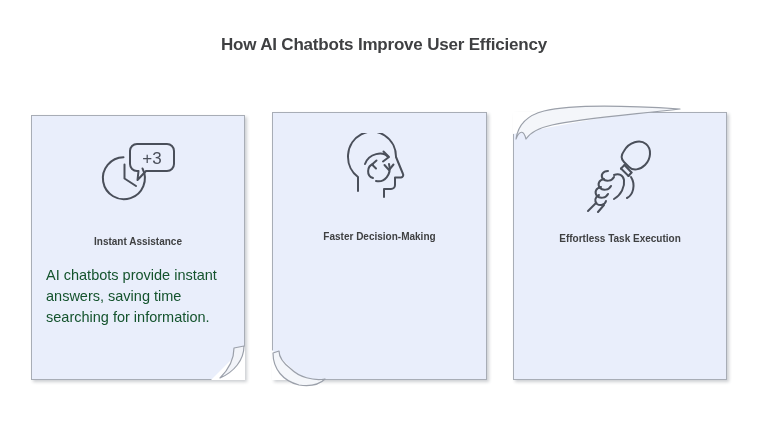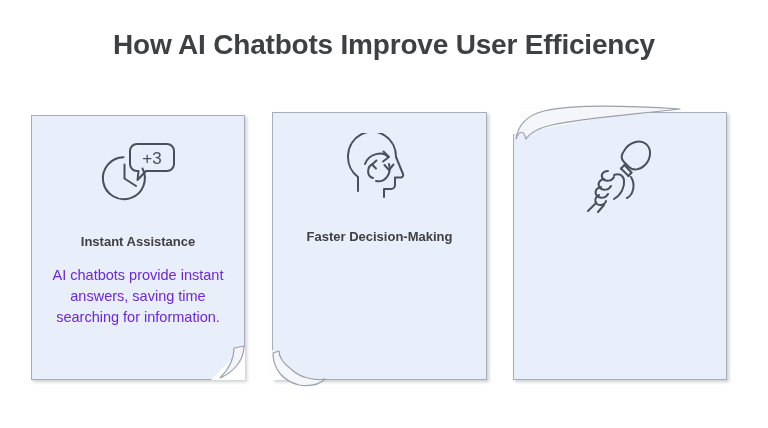--- a/index.html
+++ b/index.html
@@ -22,21 +22,21 @@
     height: 428px;
   }
 
   
   #page-title {
     position: absolute;
     left: 0;
     top: 28px;
     width: 768px;
     text-align: center;
-    font-size: 28px;
+    font-size: 17px;
     font-weight: bold;
     color: #3f4042;
     letter-spacing: -0.2px;
     line-height: 34px;
   }
 
   
   .card {
     position: absolute;
     box-sizing: border-box;
@@ -58,35 +58,34 @@
   }
 
   .card-icon {
     width: 100%;
     display: flex;
     justify-content: center;
     align-items: center;
   }
 
   .card-heading {
-    font-size: 13px;
+    font-size: 10px;
     font-weight: bold;
     color: #3f4042;
     text-align: center;
     line-height: 19px;
     padding: 0 10px;
     box-sizing: border-box;
     width: 100%;
   }
 
   .card-body {
     font-size: 14.5px;
     font-weight: normal;
-    color: #6d28d9;
-    text-align: center;
+    color: #14532d;
     line-height: 21px;
     padding: 0 14px;
     box-sizing: border-box;
     width: 100%;
   }
 
   
   #card-instant-assistance {
     left: 31px;
     top: 115px;
@@ -297,20 +296,21 @@
             <path d="M 20 60 C 16 62, 15 66, 18 69 C 21 71, 26 70, 27 66"></path>
 
             <path d="M 35 40 C 40 38, 44 40, 45 45 C 46 52, 42 60, 35 64"></path>
 
             <path d="M 17 68 L 9 76"></path>
             <path d="M 25 70 L 19 77"></path>
           </g>
         </svg>
       </div>
 
+      <div class="card-heading">Effortless Task Execution</div>
 
     </div>
 
     <div class="fold-cover3"></div>
     <svg class="fold" id="fold-card3" viewBox="0 0 180 44">
       <path d="M 8 38
                C 10 24, 20 14, 36 10
                C 60 4, 110 4, 172 8
                C 120 14, 70 18, 44 24
                C 30 27, 22 32, 18 38

